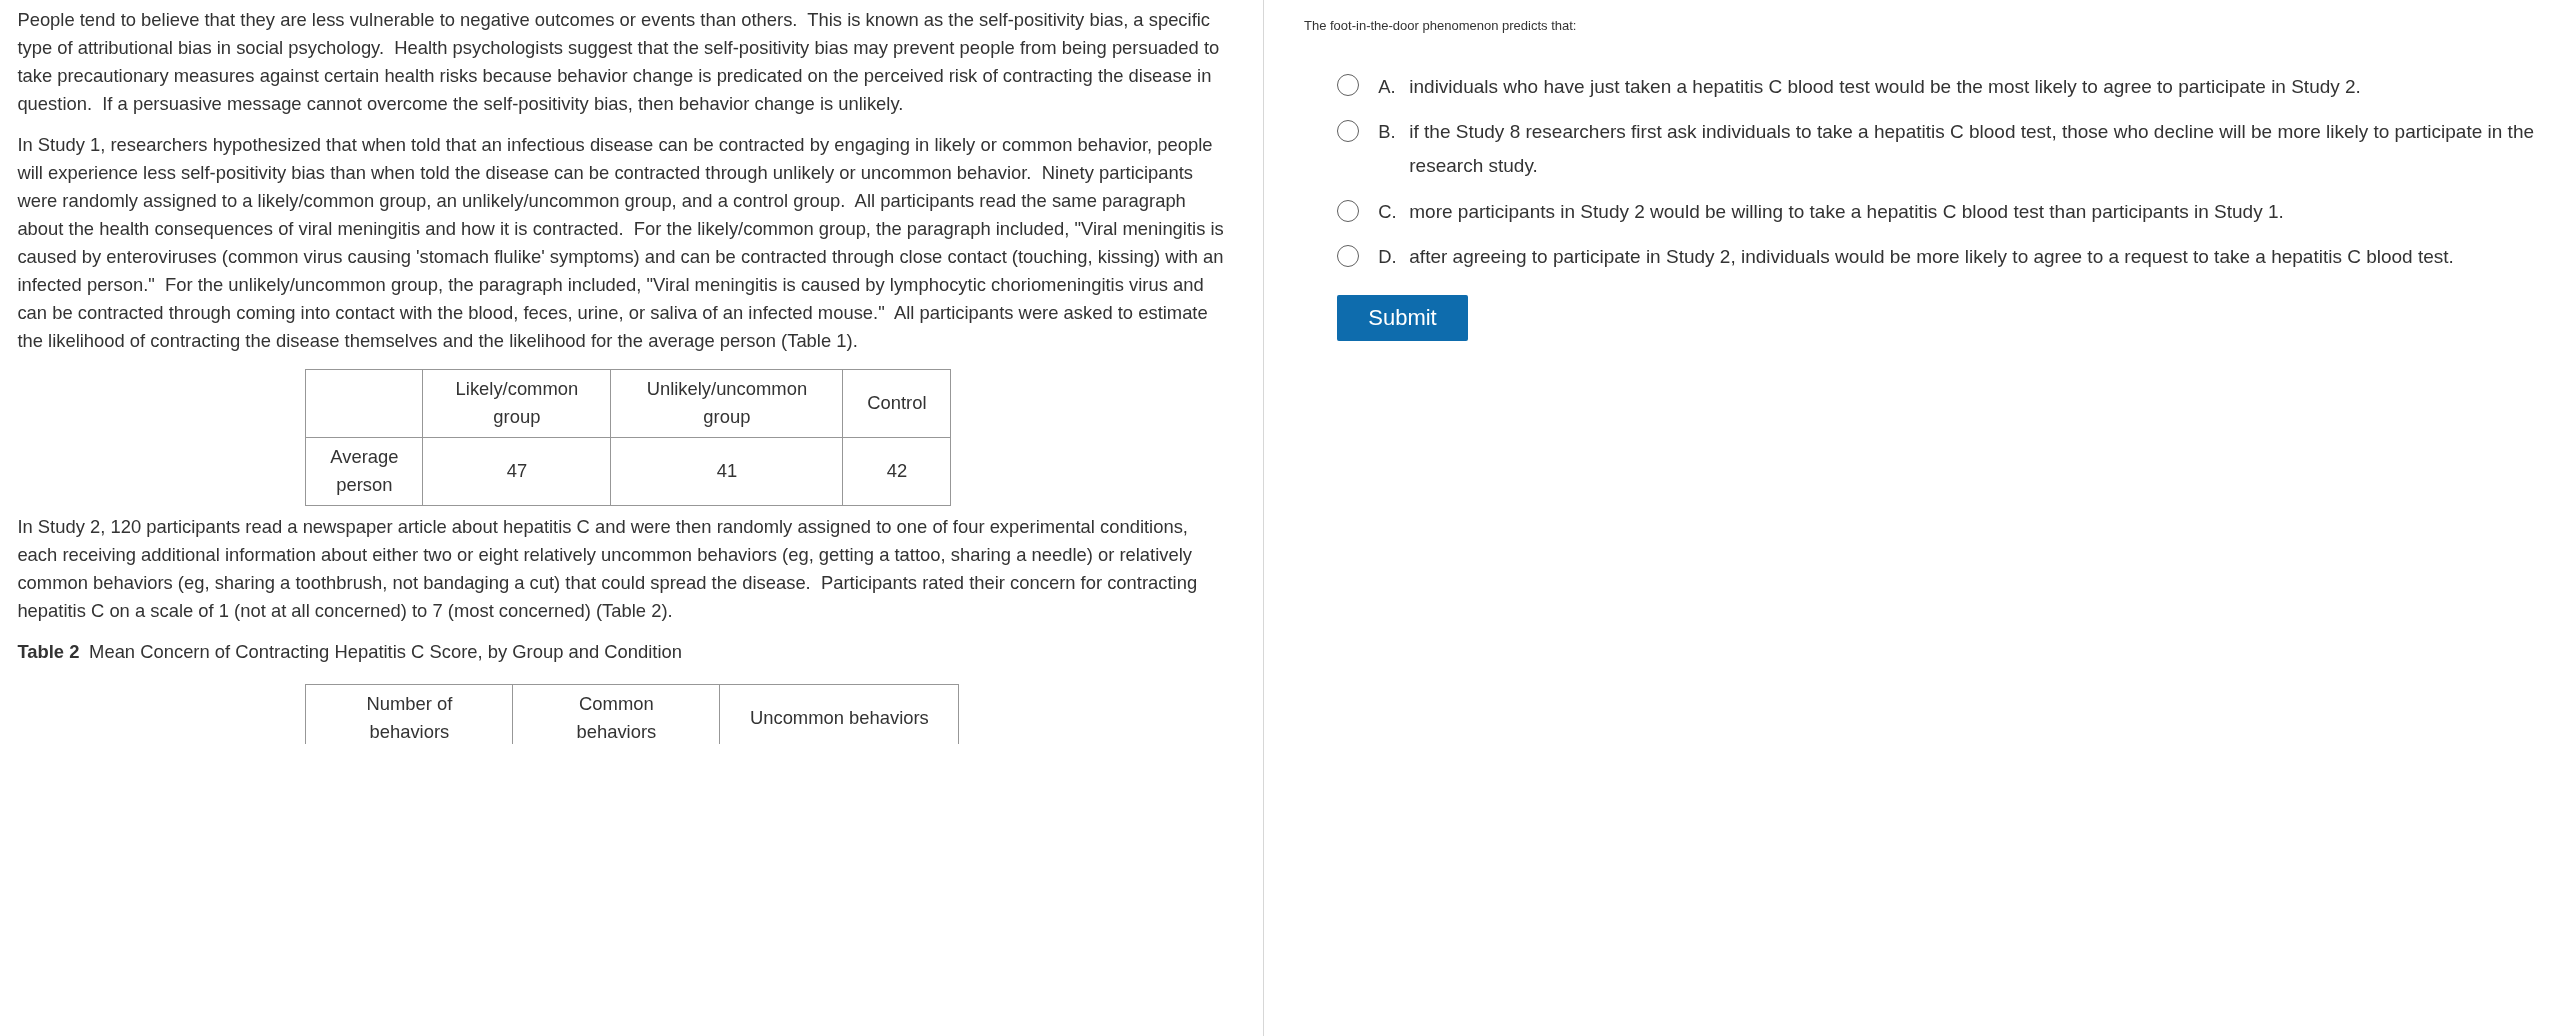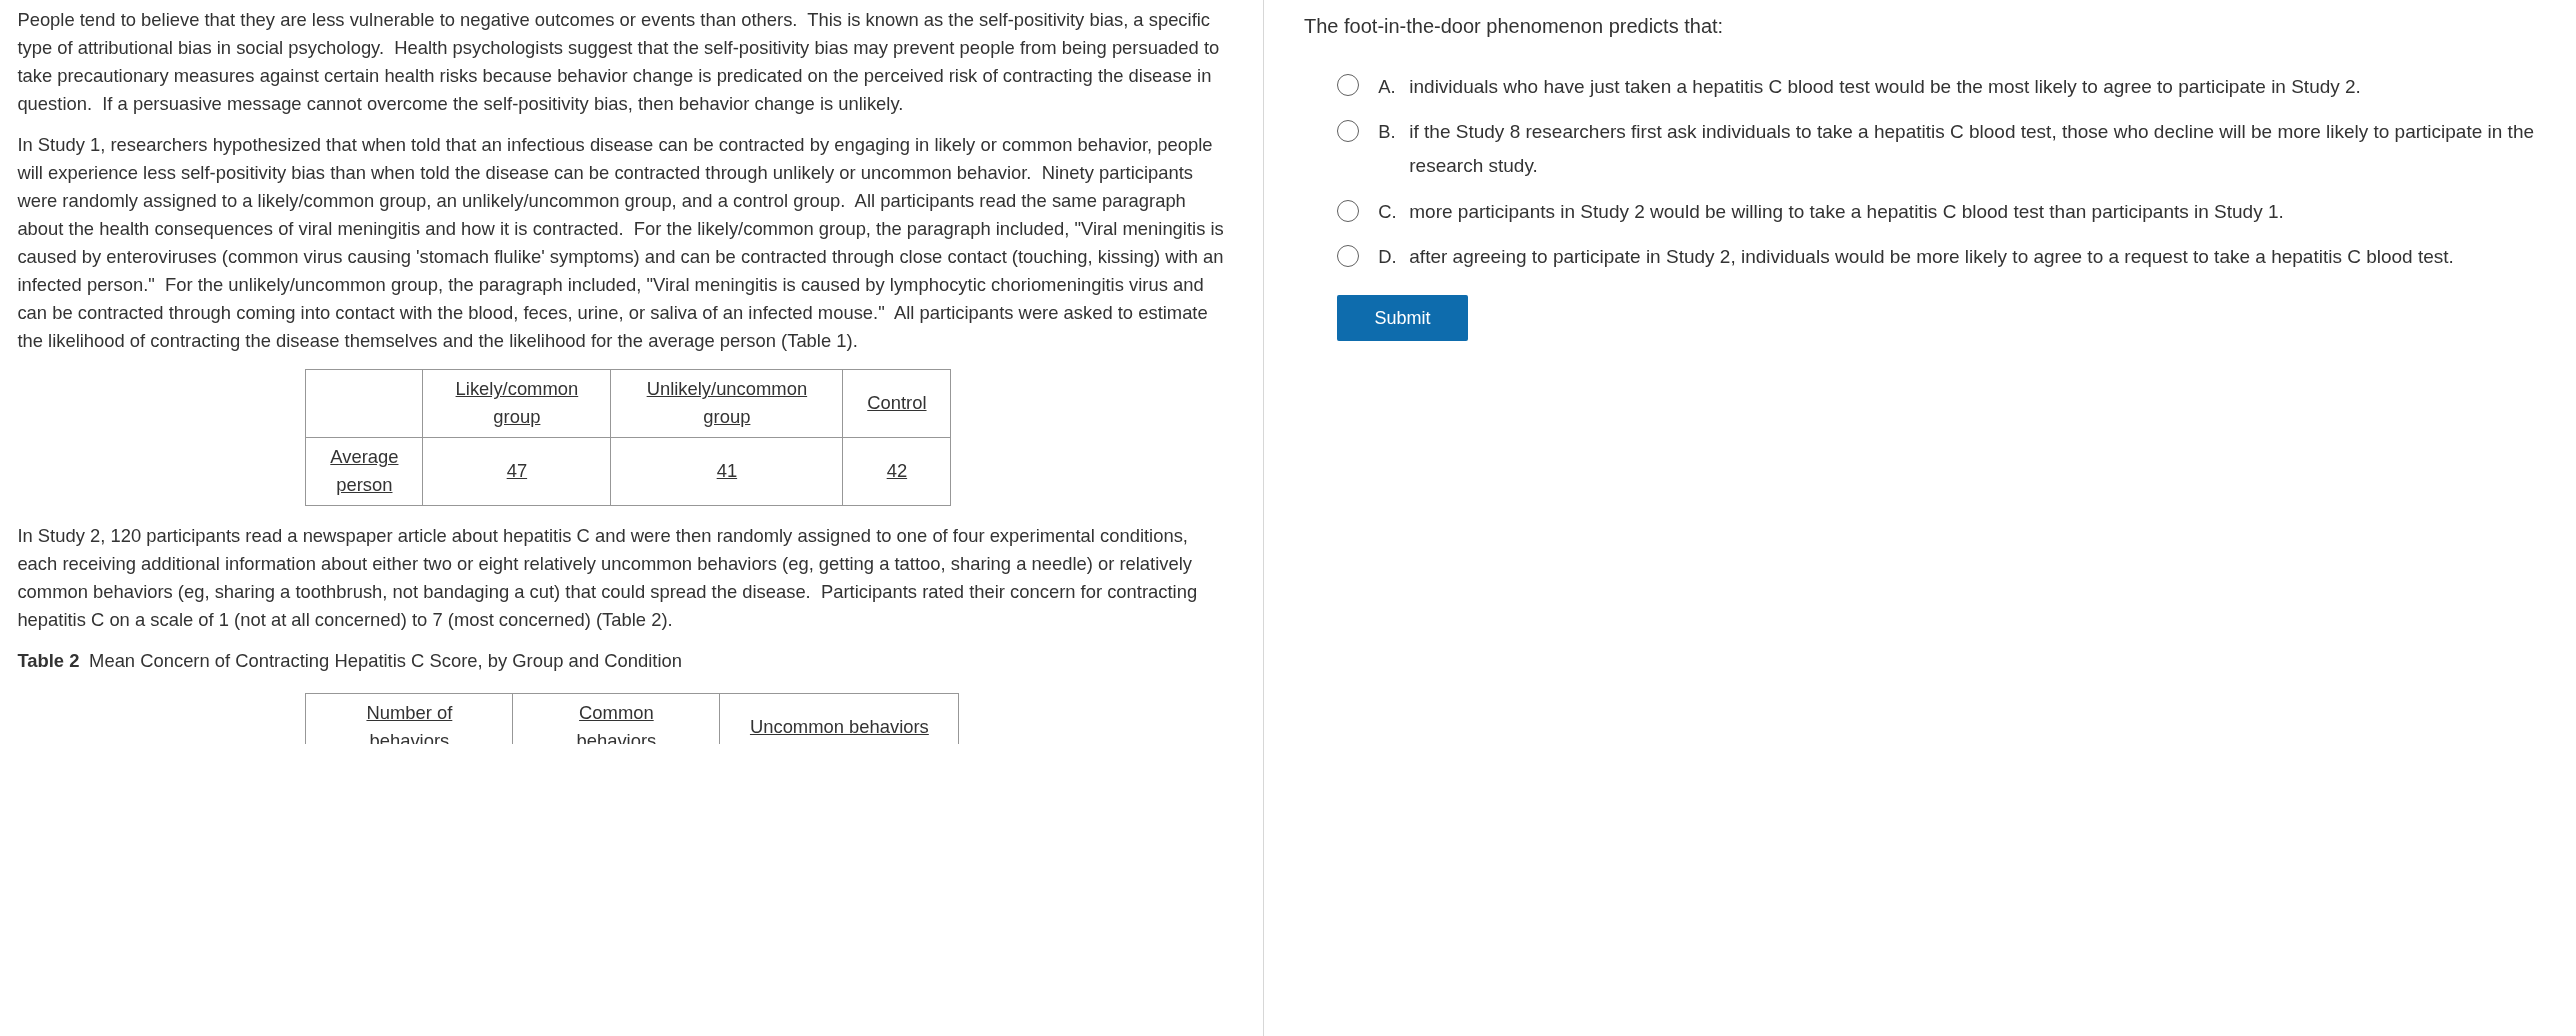--- a/index.html
+++ b/index.html
@@ -26,22 +26,21 @@
   .table-caption {
     font-size: 18.4px;
     line-height: 28px;
     margin-bottom: 17.4px;
   }
   .table-caption .cap-label { font-weight: bold; margin-right: 9.7px; }
   table.data-table {
     border-collapse: collapse;
     table-layout: fixed;
     margin-left: 288px;
-    margin-bottom: 16px;
-    text-decoration: underline;
+    margin-bottom: 7px;
   }
   table.data-table td, table.data-table th {
     border: 1px solid #979797;
     font-size: 18.4px;
     line-height: 28px;
     font-weight: normal;
     text-align: center;
     vertical-align: middle;
     white-space: pre-line;
     padding: 3.9px 7.7px;
@@ -59,21 +58,21 @@
     flex: 0 0 1px;
   }
   
   .question-panel {
     flex: 1;
     height: 1036px;
     padding: 11.6px 19.3px 0 40px;
     overflow: hidden;
   }
   .question-stem {
-    font-size: 20px;
+    font-size: 13px;
     line-height: 28px;
   }
   .options-list { margin-top: 30px; }
   .option-row {
     display: flex;
     align-items: flex-start;
     margin-left: 33px;
     margin-bottom: 11.6px;
     cursor: pointer;
   }
@@ -101,21 +100,21 @@
     display: block;
     margin-left: 33px;
     margin-top: 21px;
     width: 131px;
     height: 46px;
     border: none;
     border-radius: 1.9px;
     background: #0e6cad;
     color: #ffffff;
     font-family: "Liberation Sans", sans-serif;
-    font-size: 18px;
+    font-size: 22px;
     cursor: pointer;
     text-align: center;
   }
 </style>
 </head>
 <body>
 
 <div class="passage-panel">
   <p>People tend to believe that they are less vulnerable to negative outcomes or events than others.  This is known as the self-positivity bias, a specific type of attributional bias in social psychology.  Health psychologists suggest that the self-positivity bias may prevent people from being persuaded to take precautionary measures against certain health risks because behavior change is predicated on the perceived risk of contracting the disease in question.  If a persuasive message cannot overcome the self-positivity bias, then behavior change is unlikely.</p>
   <p>In Study 1, researchers hypothesized that when told that an infectious disease can be contracted by engaging in likely or common behavior, people will experience less self-positivity bias than when told the disease can be contracted through unlikely or uncommon behavior.  Ninety participants were randomly assigned to a likely/common group, an unlikely/uncommon group, and a control group.  All participants read the same paragraph about the health consequences of viral meningitis and how it is contracted.  For the likely/common group, the paragraph included, "Viral meningitis is caused by enteroviruses (common virus causing 'stomach flulike' symptoms) and can be contracted through close contact (touching, kissing) with an infected person."  For the unlikely/uncommon group, the paragraph included, "Viral meningitis is caused by lymphocytic choriomeningitis virus and can be contracted through coming into contact with the blood, feces, urine, or saliva of an infected mouse."  All participants were asked to estimate the likelihood of contracting the disease themselves and the likelihood for the average person (Table 1).</p>

